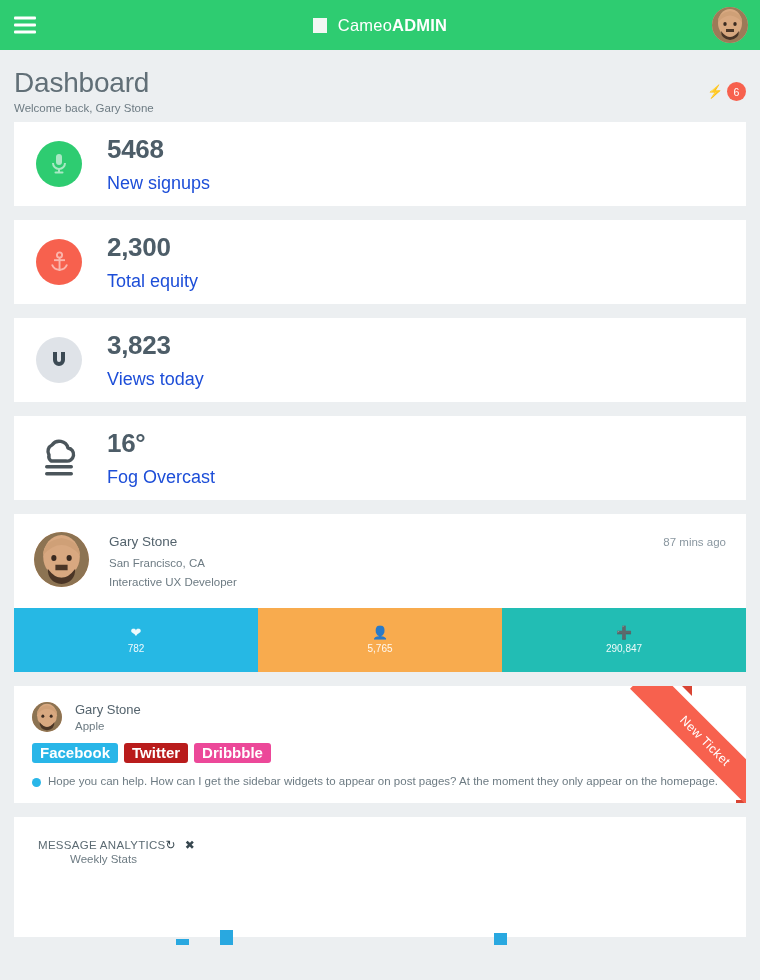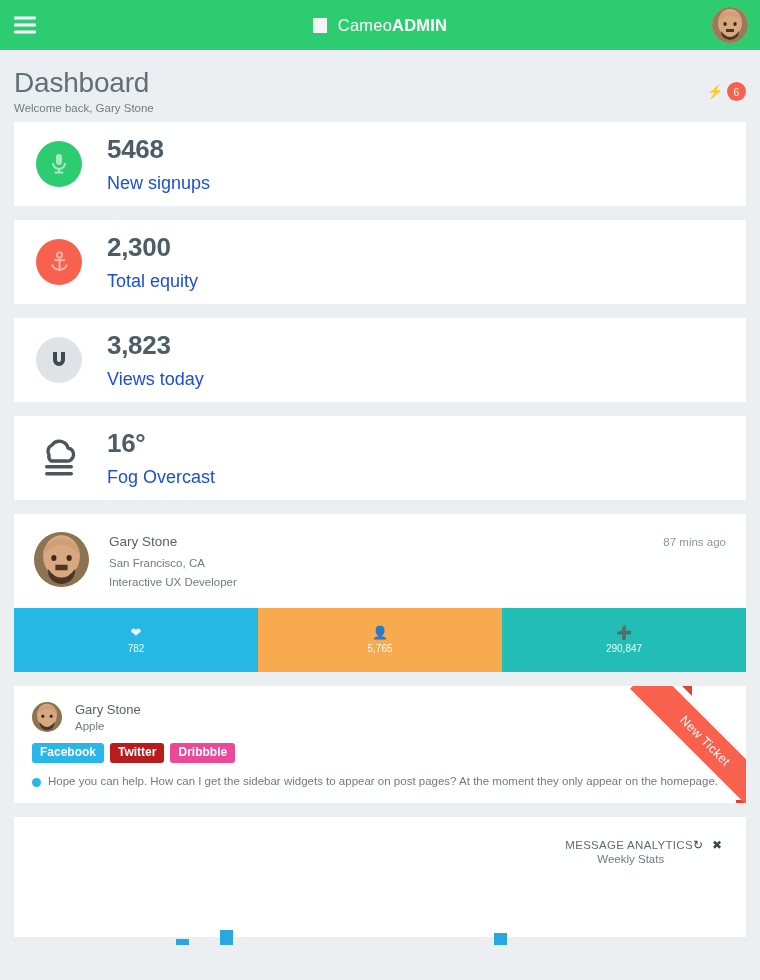--- a/index.html
+++ b/index.html
@@ -168,21 +168,21 @@
   .ticket-head { display: flex; align-items: flex-start; }
   .ticket-avatar {
     width: 30px; height: 30px; border-radius: 50%;
     overflow: hidden; flex: 0 0 30px; background: #caa07e;
   }
   .ticket-meta { margin-left: 13px; }
   .ticket-name { font-size: 13px; color: #54636d; }
   .ticket-company { font-size: 11.5px; color: #6d7b83; margin-top: 3px; }
   .tags { display: flex; gap: 6px; margin-top: 11px; }
   .tag {
-    font-size: 12px; font-weight: bold; color: #fff;
+    font-size: 15px; font-weight: bold; color: #fff;
     padding: 4px 8px 5px 8px; border-radius: 3px;
     cursor: pointer; line-height: 11px;
   }
   .ticket-msg {
     margin-top: 12px;
     font-size: 11.5px; color: #6d7b83;
     display: flex; align-items: flex-end; gap: 7px;
   }
   .msg-dot {
     width: 9px; height: 9px; border-radius: 50%;
@@ -220,21 +220,21 @@
     border-color: transparent #d94433 transparent transparent;
   }
   .ribbon-tip.b {
     bottom: 0; right: 0;
     border-width: 11px 11px 0 0;
     border-color: #d94433 transparent transparent transparent;
   }
 
   
   .widget { padding: 22px 24px 0 24px; height: 120px; }
-  .widget-head { display: flex; justify-content: flex-end; align-items: flex-start; }
+  .widget-head { display: flex; justify-content: flex-start; align-items: flex-start; }
   .widget-title { font-size: 11.5px; color: #5c6b73; letter-spacing: .3px; }
   .widget-sub { font-size: 11.5px; color: #6d7b83; margin-top: 2px; margin-left: 32px; }
   .widget-tools { display: flex; gap: 9px; align-items: center; }
   .w-icon { font-size: 12px; color: #37474f; cursor: pointer; line-height: 12px; }
   .chart {
     position: relative;
     margin-top: 20px;
     height: 60px;
   }
   .bar {

